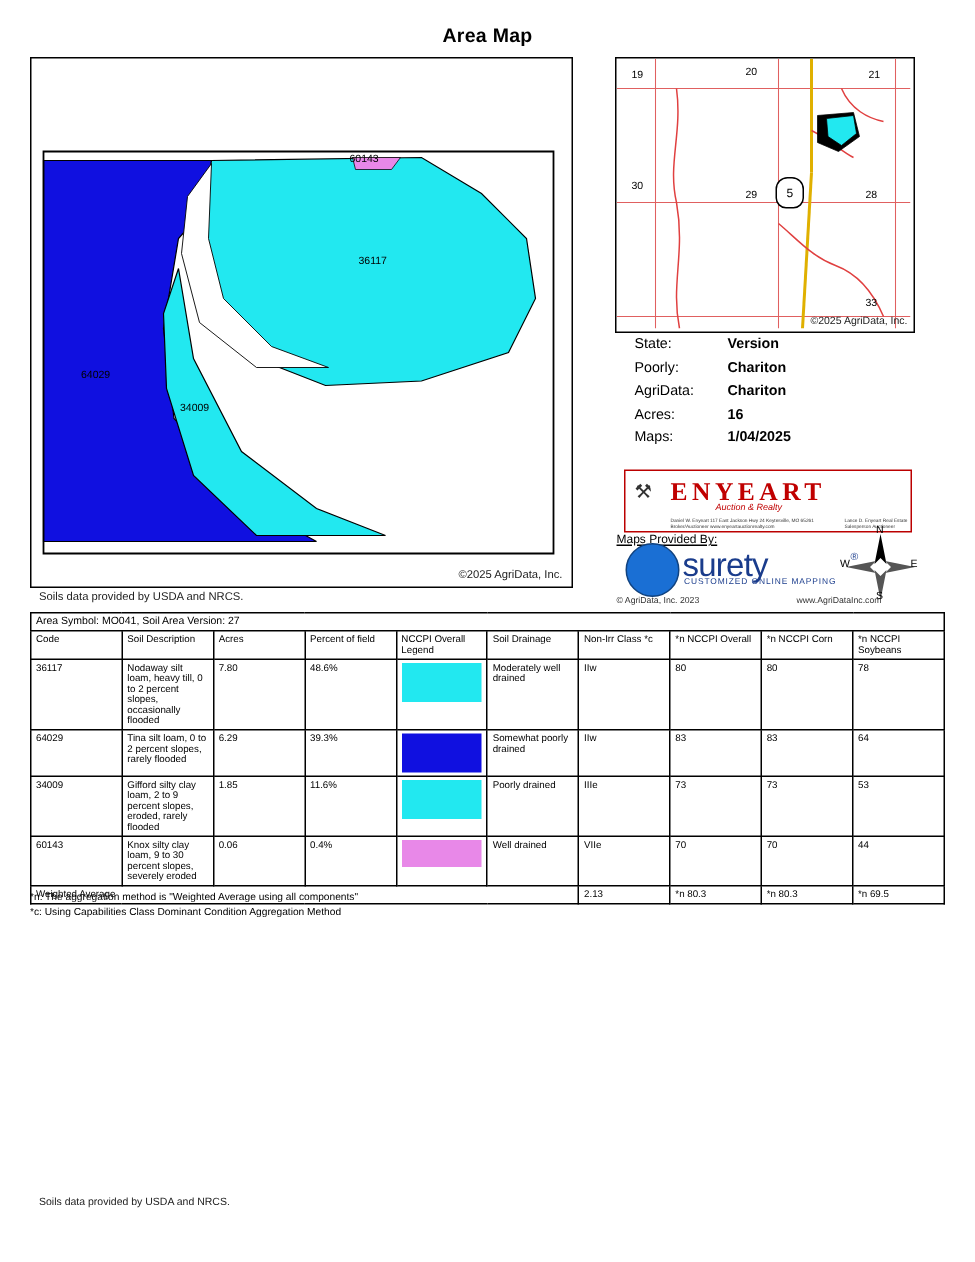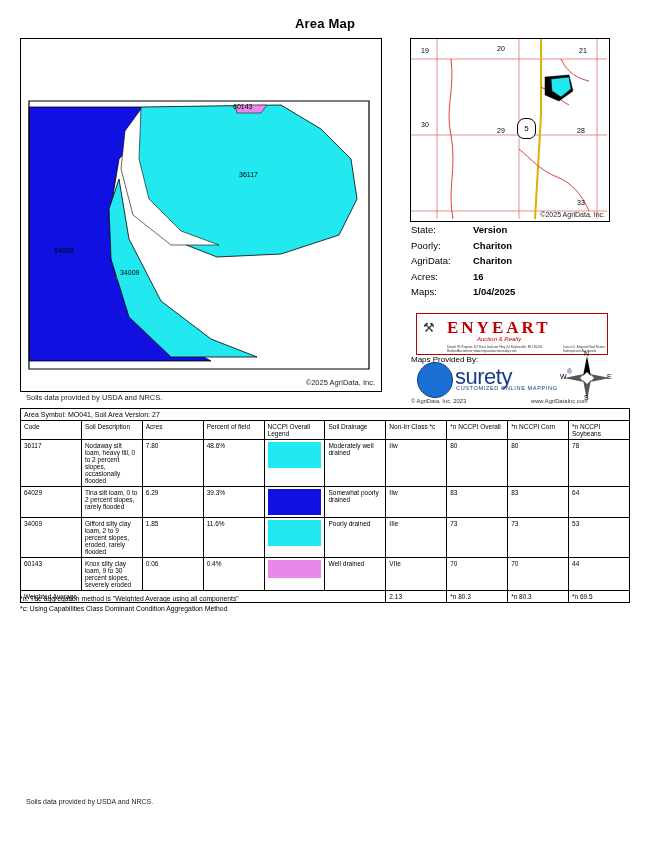--- a/index.html
+++ b/index.html
@@ -95,28 +95,30 @@
   .info-block {
     position: absolute;
     left: 411px;
     top: 224px;
     width: 200px;
     font-size: 9.5px;
   }
   .info-row {
     display: flex;
     margin-bottom: 4.5px;
+    margin-left: 12px;
   }
   .info-label { width: 62px; }
   .info-value { font-weight: bold; }
   .maps-by {
     position: absolute;
     left: 411px;
     top: 355px;
     font-size: 8px;
+    text-decoration: underline;
   }
   
   .enyeart-box {
     position: absolute;
     left: 416px;
     top: 313px;
     width: 190px;
     height: 40px;
     border: 1px solid #b00;
     background: #fff;

